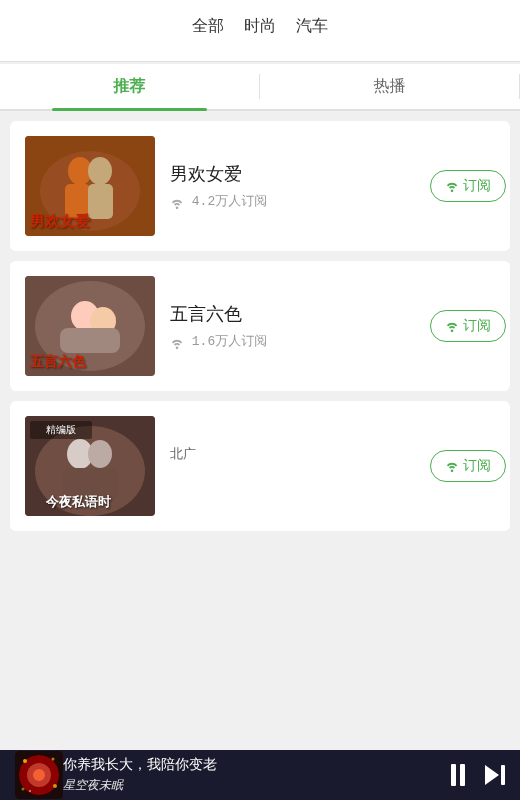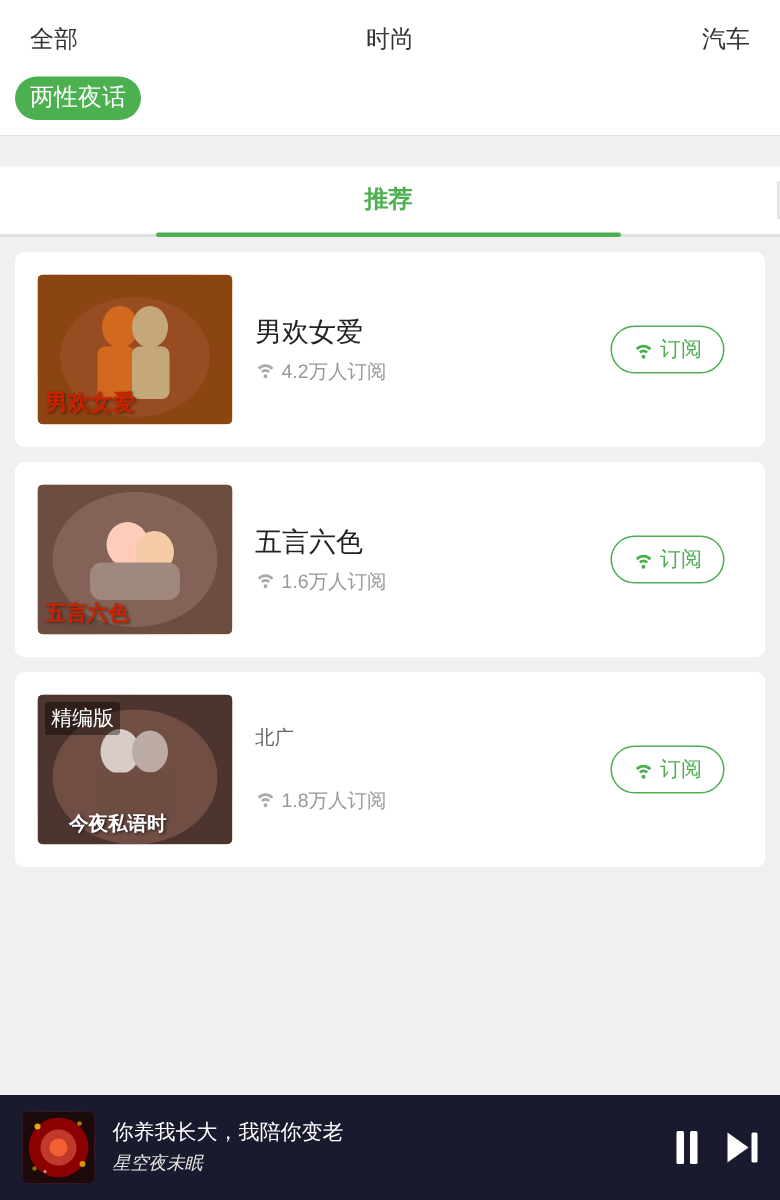--- a/index.html
+++ b/index.html
@@ -13,42 +13,41 @@
     }
 
     
     .category-bar {
       background: #fff;
       padding: 12px 0 0 0;
       border-bottom: 1px solid #e0e0e0;
     }
     .category-row {
       display: flex;
-      justify-content: space-between;
+      justify-content: center;
       padding: 0 10px 10px 10px;
-      gap: 18px;
     }
     .category-item {
       font-size: 16px;
       color: #333;
       padding: 4px 10px;
       cursor: pointer;
       border-radius: 15px;
     }
     .category-item.active {
       background: #4caf50;
       color: #fff;
     }
 
     
     .sub-tabs {
       background: #fff;
       display: flex;
       border-bottom: 2px solid #e0e0e0;
-      margin-top: 20px;
+      margin-top: 2px;
     }
     .sub-tab {
       flex: 1;
       text-align: center;
       padding: 12px 0;
       font-size: 16px;
       color: #666;
       cursor: pointer;
       position: relative;
     }
@@ -108,28 +107,29 @@
       font-weight: 500;
       margin-bottom: 6px;
     }
     .card-subtitle {
       font-size: 13px;
       color: #666;
       margin-bottom: 24px;
     }
     .card-subscribers {
       display: flex;
-      align-items: flex-start;
+      align-items: flex-end;
       font-size: 13px;
       color: #999;
       margin-top: 0;
+      font-family: Liberation Mono, monospace;
     }
     .subscribe-btn {
       position: absolute;
-      right: 27px;
+      right: 4px;
       top: 50%;
       transform: translateY(-50%);
       border: 1.5px solid #4caf50;
       border-radius: 20px;
       padding: 6px 14px;
       color: #4caf50;
       font-size: 14px;
       display: flex;
       align-items: center;
       gap: 4px;
@@ -198,37 +198,36 @@
       font-size: 13px;
       font-weight: bold;
       text-shadow: 1px 1px 2px rgba(0,0,0,0.7);
     }
     .thumb-3-label {
       position: absolute;
       top: 5px;
       left: 5px;
       background: rgba(0,0,0,0.4);
       color: #fff;
-      font-size: 14px;
-      padding: 2px 4px;
+      font-size: 10px;
+      padding: 2px 16px;
       border-radius: 2px;
     }
 
     
     .bottom-player {
       position: absolute;
       bottom: 0;
       left: 0;
       right: 0;
-      height: 70px;
+      height: 50px;
       background: #1a1a2e;
       display: flex;
       align-items: center;
       padding: 0 15px;
-      gap: 12px;
     }
     .player-thumb {
       width: 48px;
       height: 48px;
       border-radius: 4px;
       overflow: hidden;
       flex-shrink: 0;
     }
     .player-thumb-bg {
       width: 100%;
@@ -288,27 +287,27 @@
 </head>
 <body>
 
 <div class="category-bar">
   <div class="category-row">
     <div class="category-item">全部</div>
     <div class="category-item">时尚</div>
     <div class="category-item">汽车</div>
   </div>
   <div class="category-row">
-    <div class="category-item active">两性夜话</div>
   </div>
 </div>
 
 <div class="sub-tabs">
   <div class="sub-tab active">推荐</div>
   <div class="sub-tab-divider"></div>
+  <div class="sub-tab">热播</div>
   <div class="sub-tab-divider"></div>
 </div>
 
 <div class="content">
 
   <div class="card">
     <div class="card-thumbnail">
       <div class="thumb-1">
         <svg width="130" height="100" viewBox="0 0 130 100">
 
@@ -381,26 +380,20 @@
           <ellipse cx="55" cy="38" rx="13" ry="15" fill="#D7CCC8"></ellipse>
           <ellipse cx="75" cy="38" rx="12" ry="14" fill="#BCAAA4"></ellipse>
           <rect x="38" y="52" width="55" height="30" rx="6" fill="#6D4C41"></rect>
         </svg>
         <div class="thumb-3-label">精编版</div>
         <div class="thumb-3-text">今夜私语时</div>
       </div>
     </div>
     <div class="card-info">
       <div class="card-subtitle">北广</div>
-      <div class="card-subscribers">
-        <svg class="wifi-icon" viewBox="0 0 16 16" fill="#aaa">
-          <path d="M8 12a1.5 1.5 0 1 1 0 3 1.5 1.5 0 0 1 0-3zm-3.5-2.5a5 5 0 0 1 7 0l-1.5 1.5a3 3 0 0 0-4 0L4.5 9.5zm-2.5-2.5a8 8 0 0 1 12 0l-1.5 1.5a6 6 0 0 0-9 0L2 6.5z"></path>
-        </svg>
-        &nbsp;<span>1.8万人订阅</span>
-      </div>
     </div>
     <div class="subscribe-btn">
       <svg width="14" height="14" viewBox="0 0 16 16" fill="#4caf50">
         <path d="M8 12a1.5 1.5 0 1 1 0 3 1.5 1.5 0 0 1 0-3zm-3.5-2.5a5 5 0 0 1 7 0l-1.5 1.5a3 3 0 0 0-4 0L4.5 9.5zm-2.5-2.5a8 8 0 0 1 12 0l-1.5 1.5a6 6 0 0 0-9 0L2 6.5z"></path>
       </svg>
       <span>订阅</span>
     </div>
   </div>
 
 </div>

